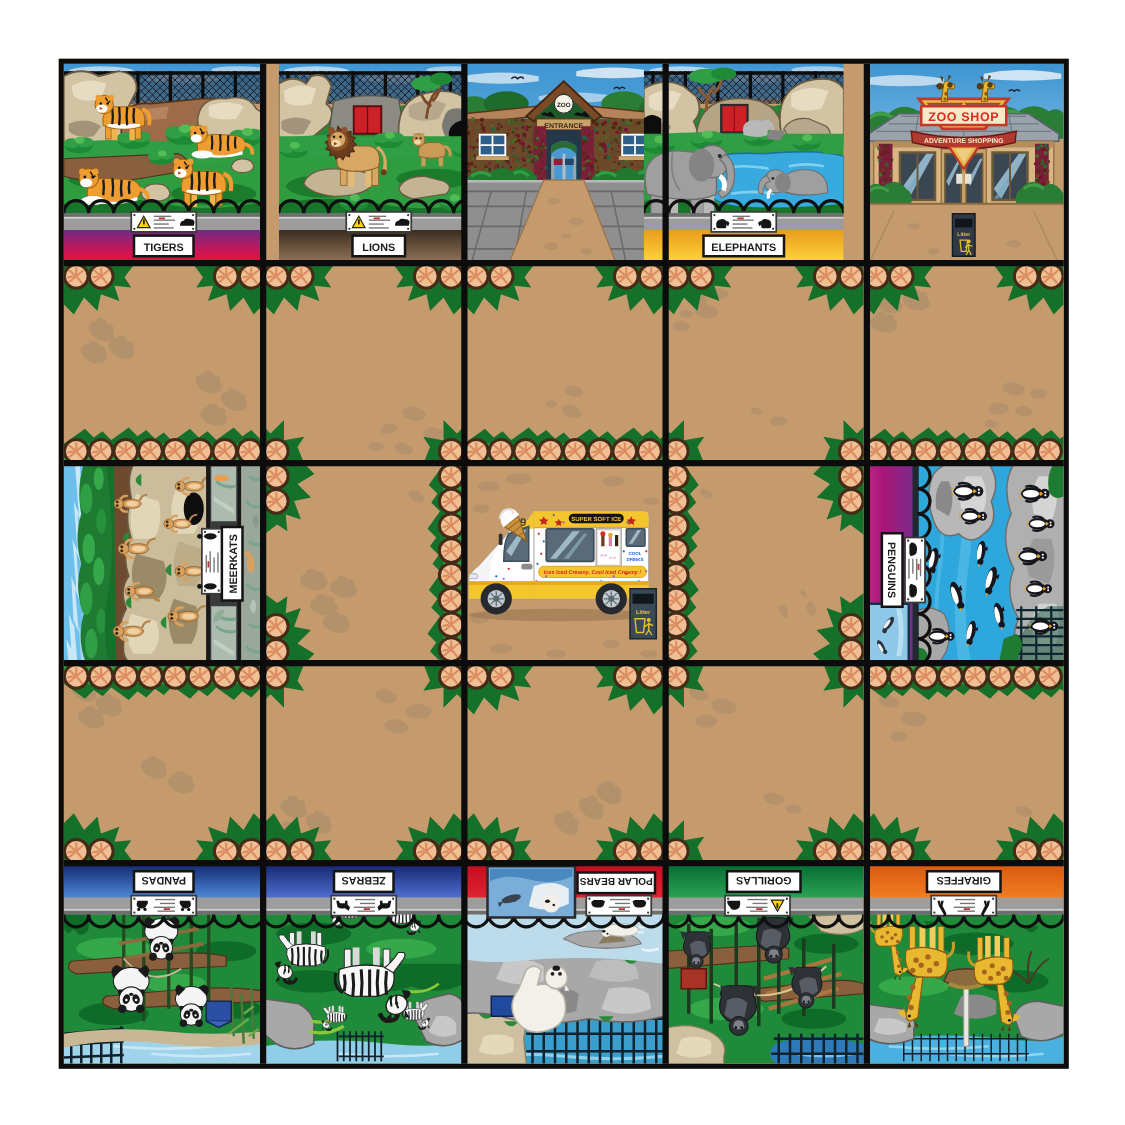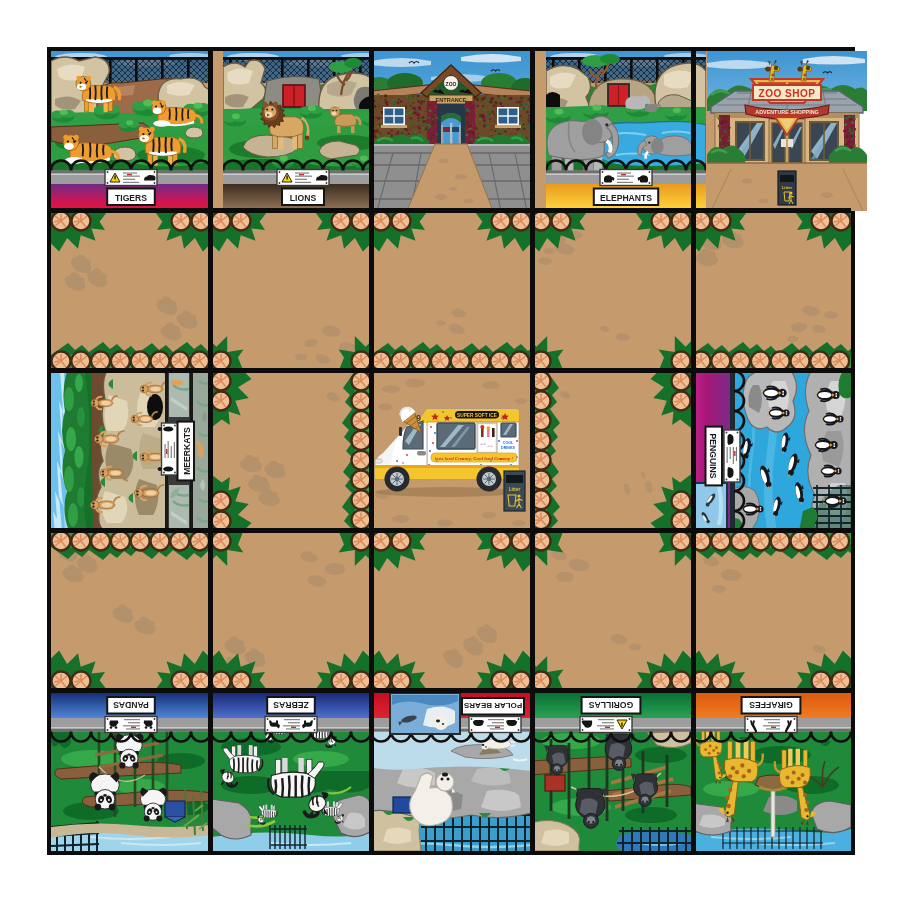--- a/index.html
+++ b/index.html
@@ -991,21 +991,21 @@
         <path d="M64,93 L96,93 L122,160 L36,160 Z" fill="#c59b6e"></path>
         <path d="M64,93 L96,93 L122,160 L36,160 Z" fill="none" stroke="#9a7347" stroke-width="1"></path>
         <ellipse cx="72" cy="110" rx="5" ry="2.5" fill="#b6916a"></ellipse>
         <ellipse cx="90" cy="126" rx="6" ry="3" fill="#b6916a"></ellipse>
         <ellipse cx="70" cy="146" rx="6" ry="3" fill="#b6916a"></ellipse>
         <ellipse cx="98" cy="150" rx="5" ry="2.5" fill="#b6916a"></ellipse>
         <ellipse cx="82" cy="138" rx="4" ry="2" fill="#b6916a"></ellipse>
       </svg>
     </div>
 
-<div class="tile" id="t03" style="left:495px;top:0">
+<div class="tile" id="t03" style="left:464px;top:0">
       <svg viewBox="0 0 160 160">
         <rect width="160" height="28" fill="url(#gSky)"></rect>
         <ellipse cx="30" cy="6" rx="26" ry="4" fill="#cfe3f2" opacity="0.8"></ellipse>
         <ellipse cx="95" cy="12" rx="30" ry="3.5" fill="#bcd9ee" opacity="0.8"></ellipse>
         <ellipse cx="140" cy="5" rx="22" ry="3" fill="#cfe3f2" opacity="0.7"></ellipse>
         <g>
           <rect x="0" y="8" width="160" height="24" fill="#27394c" opacity="0.58"></rect>
           <g clip-path="none">
             <line x1="-26" y1="32" x2="0" y2="6" stroke="#16202c" stroke-width="0.8"></line>
             <line x1="-26" y1="6" x2="0" y2="32" stroke="#16202c" stroke-width="0.8"></line>
@@ -1171,21 +1171,21 @@
         <rect x="75" y="123.0" width="5" height="1.4" fill="#c03030"></rect>
         <circle cx="56.5" cy="121.0" r="0.9" fill="#333"></circle>
         <circle cx="103.5" cy="121.0" r="0.9" fill="#333"></circle>
         <circle cx="56.5" cy="132.0" r="0.9" fill="#333"></circle>
         <circle cx="103.5" cy="132.0" r="0.9" fill="#333"></circle>
         <rect x="47.8" y="137.5" width="64.4" height="16.5" fill="#ffffff" stroke="#141414" stroke-width="2"></rect>
         <text x="80" y="149.5" font-size="8.6" font-weight="bold" text-anchor="middle" fill="#1a1a1a">ELEPHANTS</text>
       </svg>
     </div>
 
-<div class="tile" id="t04" style="left:656px;top:0">
+<div class="tile" id="t04" style="left:640px;top:0">
       <svg viewBox="0 0 160 160">
         <rect width="160" height="60" fill="url(#gSky)"></rect>
         <path d="M0,12 Q30,6 64,12 L64,16 Q30,20 0,16 Z" fill="#bcd9ee"></path>
         <path d="M96,8 Q126,2 158,8 L158,12 Q126,15 96,12 Z" fill="#cfe3f2"></path>
         <path d="M116,22 q2.5,-2.5 4.5,0 q2.5,-2.5 4.5,0 M58,18 q2.5,-2.5 4.5,0 q2.5,-2.5 4.5,0" stroke="#223" stroke-width="1.1" fill="none"></path>
         <path d="M0,48 Q8,34 20,40 Q30,30 44,38 Q52,32 60,40 L60,60 L0,60 Z" fill="#2a7d35"></path>
         <path d="M100,40 Q112,30 124,38 Q136,30 148,38 Q156,34 160,40 L160,60 L100,60 Z" fill="#2a7d35"></path>
         <path d="M4,44 Q14,36 24,44 M108,42 Q118,34 128,42" stroke="#3f9e47" stroke-width="2.6" fill="none"></path>
         <path d="M4,56 L28,40 L132,40 L156,56 L156,62 L4,62 Z" fill="#9aa3ab" stroke="#5a646e" stroke-width="1.3"></path>
         <path d="M30,42 L130,42 M20,48 L140,48 M10,54 L150,54" stroke="#717b85" stroke-width="1"></path>

